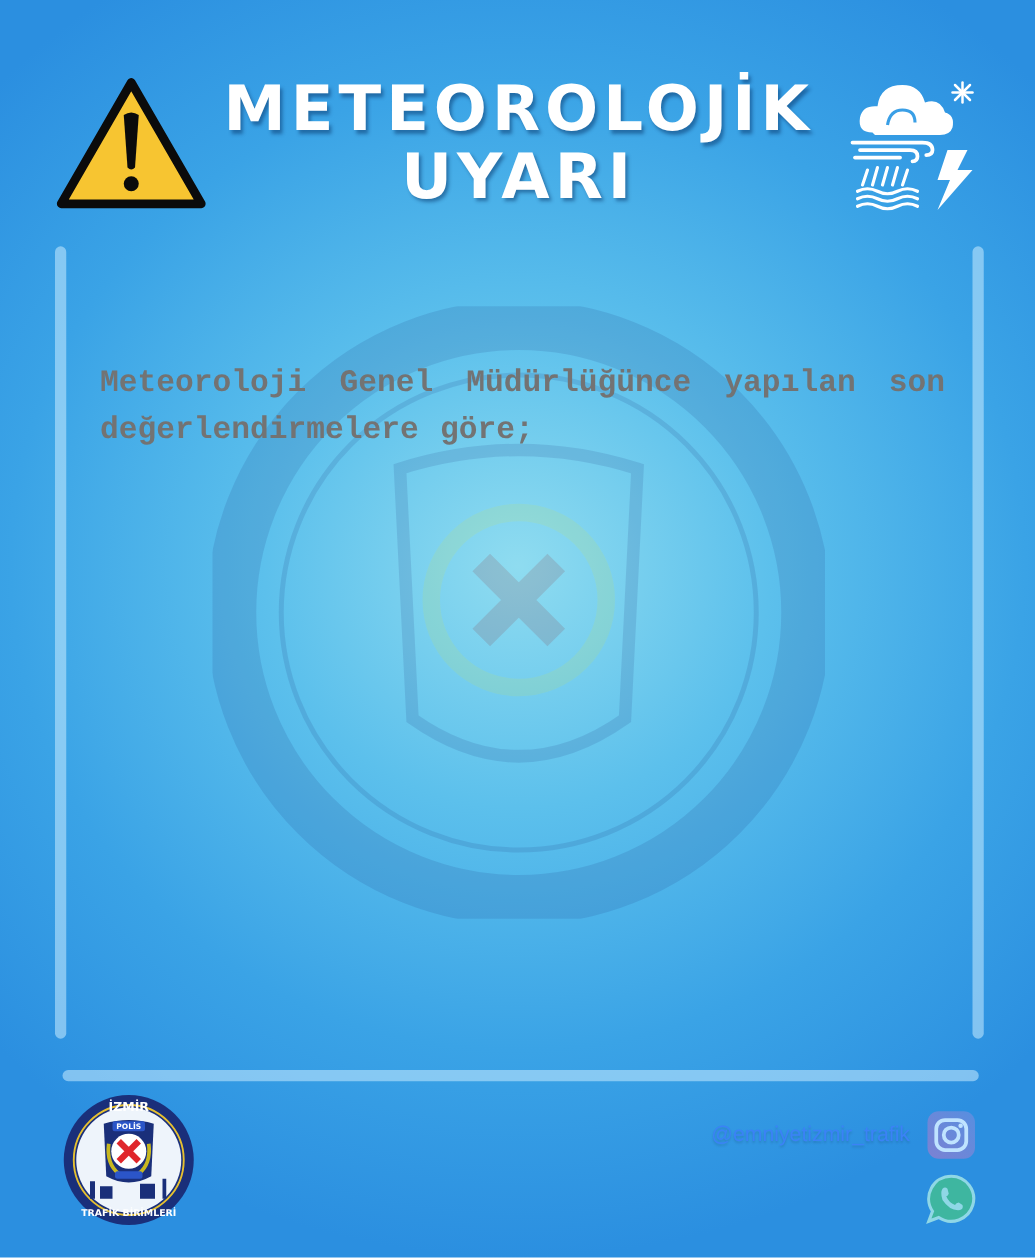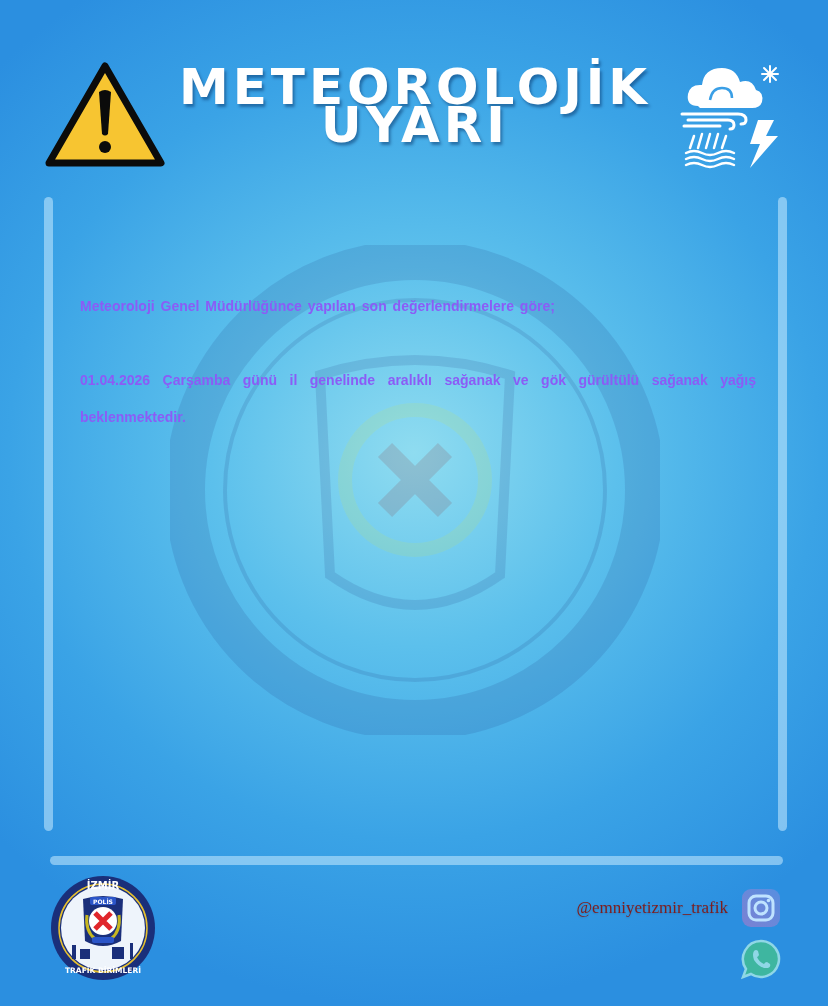--- a/index.html
+++ b/index.html
@@ -10,35 +10,35 @@
   }
   .header { position:absolute; top:0; left:0; width:828px; height:190px; }
   .warn-icon { position:absolute; left:44px; top:60px; width:122px; height:110px; }
   .title {
     position:absolute; left:150px; width:530px; text-align:center;
     color:#ffffff; font-weight:bold; font-family:"DejaVu Sans", sans-serif;
     text-shadow: 2px 3px 3px rgba(0,40,90,0.45);
     letter-spacing:4px;
   }
   .title-1 { top:58px; font-size:50px; }
-  .title-2 { top:96px; font-size:50px; }
+  .title-2 { top:112px; font-size:50px; }
   .weather-icon { position:absolute; left:680px; top:56px; width:110px; height:115px; }
 
   .side-bar { position:absolute; top:197px; width:9px; height:634px; border-radius:5px; background:rgba(200,235,255,0.55); }
   .side-bar.left { left:44px; }
   .side-bar.right { left:778px; }
   .hbar { position:absolute; left:50px; top:856px; width:733px; height:9px; border-radius:5px; background:rgba(200,235,255,0.55); }
 
   .watermark { position:absolute; left:170px; top:245px; width:490px; height:490px; opacity:0.13; }
 
-  .content { position:absolute; left:80px; top:288px; width:676px; color:#8b5cf6; font-family:Liberation Sans, sans-serif; font-weight:bold; font-size:14px; line-height:37px; }
+  .content { position:absolute; left:80px; top:288px; width:676px; color:#737373; font-family:Liberation Mono, monospace; font-weight:bold; font-size:25px; line-height:37px; }
   .para { text-align:justify; text-align-last:left; margin:0 0 37px 0; word-spacing:2px; }
 
   .footer-logo { position:absolute; left:50px; top:875px; width:106px; height:106px; }
-  .social { position:absolute; right:46px; display:flex; align-items:center; color:#7f1d1d; font-family:Liberation Serif, serif; font-size:17px; }
+  .social { position:absolute; right:46px; display:flex; align-items:center; color:#3b82f6; font-family:Liberation Sans, sans-serif; font-size:17px; }
   .social.insta { top:887px; }
   .social.wa { top:938px; }
   .social .label { margin-right:12px; text-shadow:0 1px 2px rgba(0,0,0,0.15); }
   .social .ic { width:42px; height:42px; display:flex; align-items:center; justify-content:center; }
 </style>
 </head>
 <body>
 
 <div class="header">
   <svg class="warn-icon" viewBox="0 0 122 110">
@@ -88,21 +88,20 @@
 <svg class="watermark" viewBox="0 0 490 490">
   <circle cx="245" cy="245" r="230" fill="none" stroke="#1a2f7a" stroke-width="40"></circle>
   <circle cx="245" cy="245" r="190" fill="none" stroke="#1a2f7a" stroke-width="4"></circle>
   <path d="M150 130 Q245 100 340 130 L330 330 Q245 390 160 330 Z" fill="none" stroke="#1a2f7a" stroke-width="10"></path>
   <circle cx="245" cy="235" r="70" fill="none" stroke="#d4e840" stroke-width="14"></circle>
   <path d="M215 205 L275 265 M275 205 L215 265" stroke="#8a1010" stroke-width="20"></path>
 </svg>
 
 <div class="content">
   <p class="para">Meteoroloji Genel Müdürlüğünce yapılan son değerlendirmelere göre;</p>
-  <p class="para">01.04.2026 Çarşamba günü il genelinde aralıklı sağanak ve gök gürültülü sağanak yağış beklenmektedir.</p>
 </div>
 
 <div class="hbar"></div>
 
 <svg class="footer-logo" viewBox="0 0 106 106">
   <circle cx="53" cy="53" r="52" fill="#1a2f7a"></circle>
   <circle cx="53" cy="53" r="42" fill="#eef4fb"></circle>
   <circle cx="53" cy="53" r="44" fill="none" stroke="#e6c030" stroke-width="1.5"></circle>
   <text x="53" y="14" text-anchor="middle" font-family="DejaVu Sans, sans-serif" font-size="10" font-weight="bold" fill="#ffffff">İZMİR</text>
   <path d="M33 24 Q53 18 73 24 L71 66 Q53 76 35 66 Z" fill="#1a2f7a"></path>

